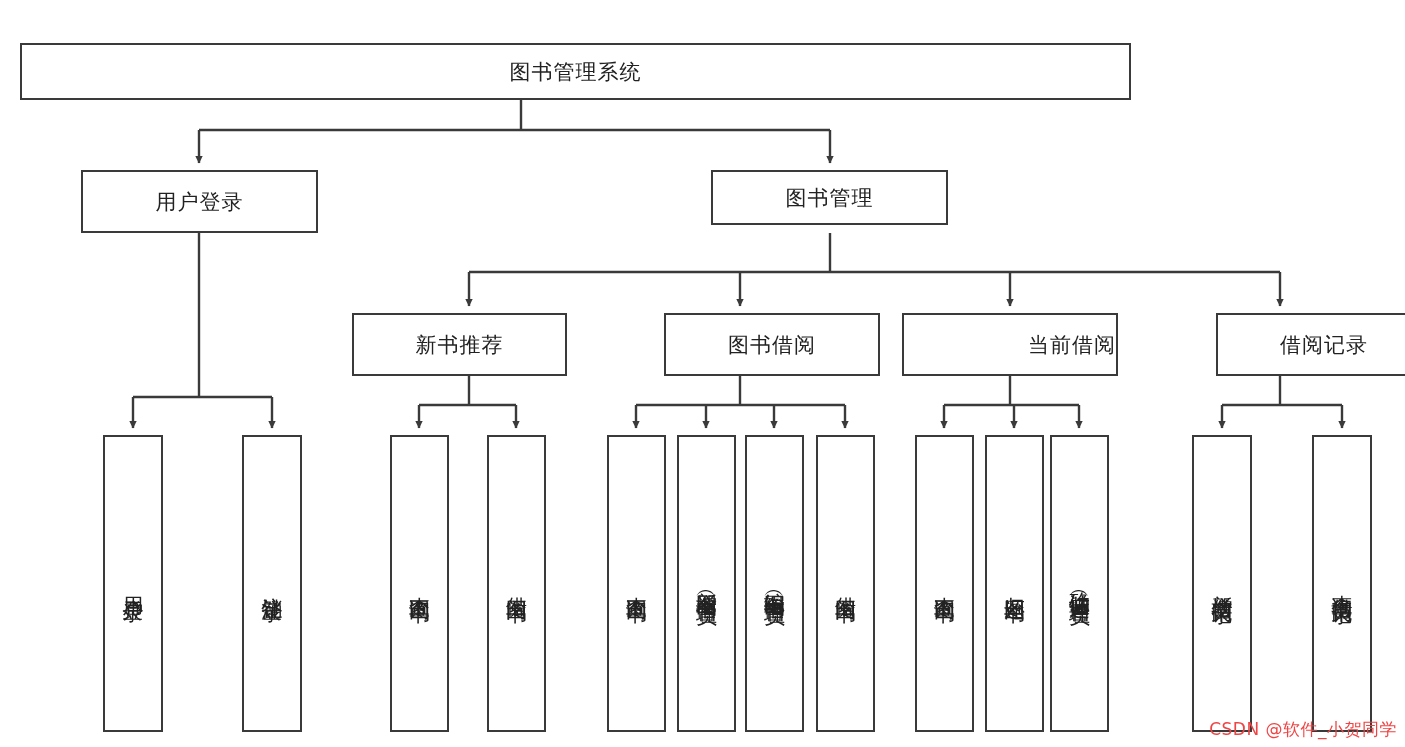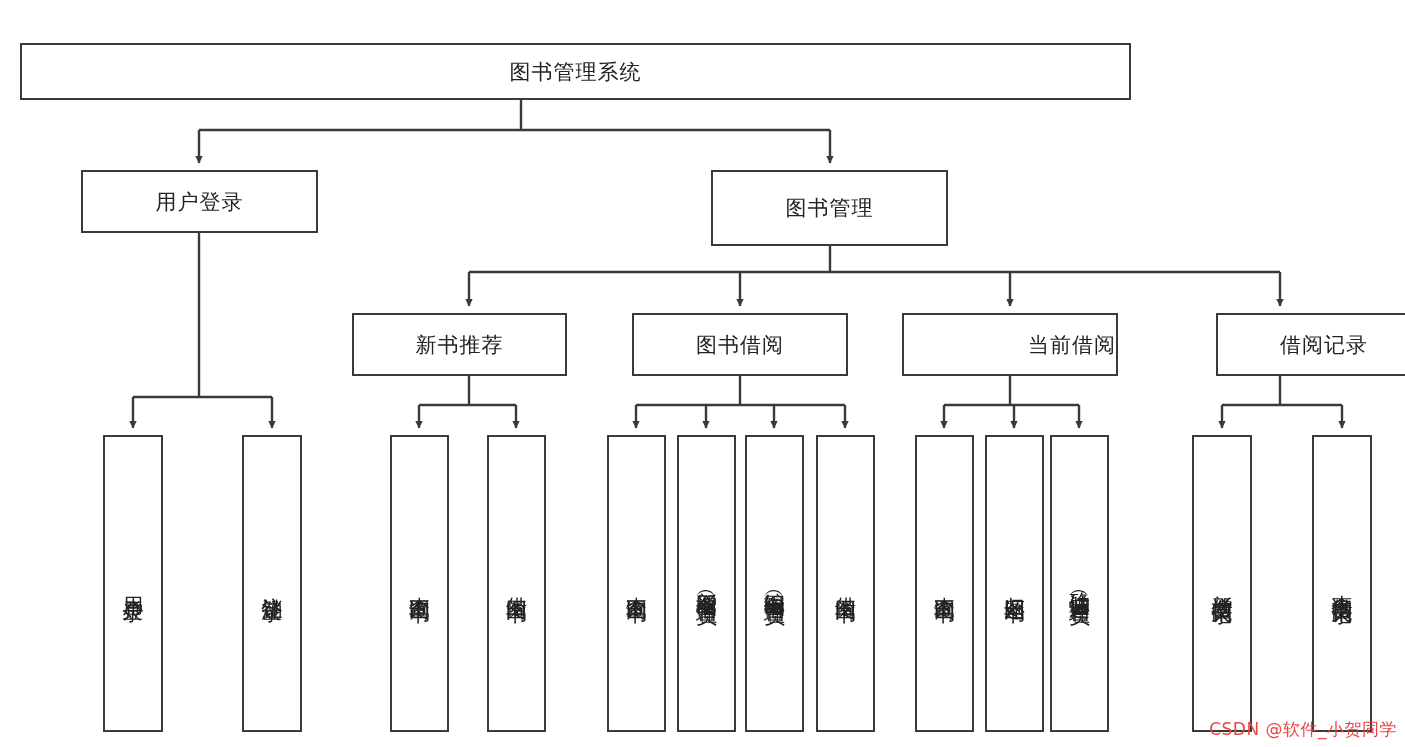--- a/index.html
+++ b/index.html
@@ -121,28 +121,28 @@
     </g>
   </svg>
 
   <div class="node h" style="left:20px; top:11px; width:1111px; height:57px;margin-top:32px;">
     <span>图书管理系统</span>
   </div>
 
   <div class="node h" style="left:81px; top:170px; width:237px; height:63px;">
     <span>用户登录</span>
   </div>
-  <div class="node h" style="left:711px; top:170px; width:237px; height:76px;">
+  <div class="node h" style="left:711px; top:170px; width:237px; height:55px;">
     <span>图书管理</span>
   </div>
 
   <div class="node h" style="left:352px; top:313px; width:215px; height:63px;">
     <span>新书推荐</span>
   </div>
-  <div class="node h" style="left:632px; top:313px; width:216px; height:63px;">
+  <div class="node h" style="left:664px; top:313px; width:216px; height:63px;">
     <span>图书借阅</span>
   </div>
   <div class="node h" style="left:902px; top:313px; width:216px; height:63px;justify-content:flex-end;">
     <span>当前借阅</span>
   </div>
   <div class="node h" style="left:1172px; top:313px; width:216px; height:63px;margin-left:44px;">
     <span>借阅记录</span>
   </div>
 
   <div class="node v" style="left:103px; top:435px; width:60px; height:297px;">

